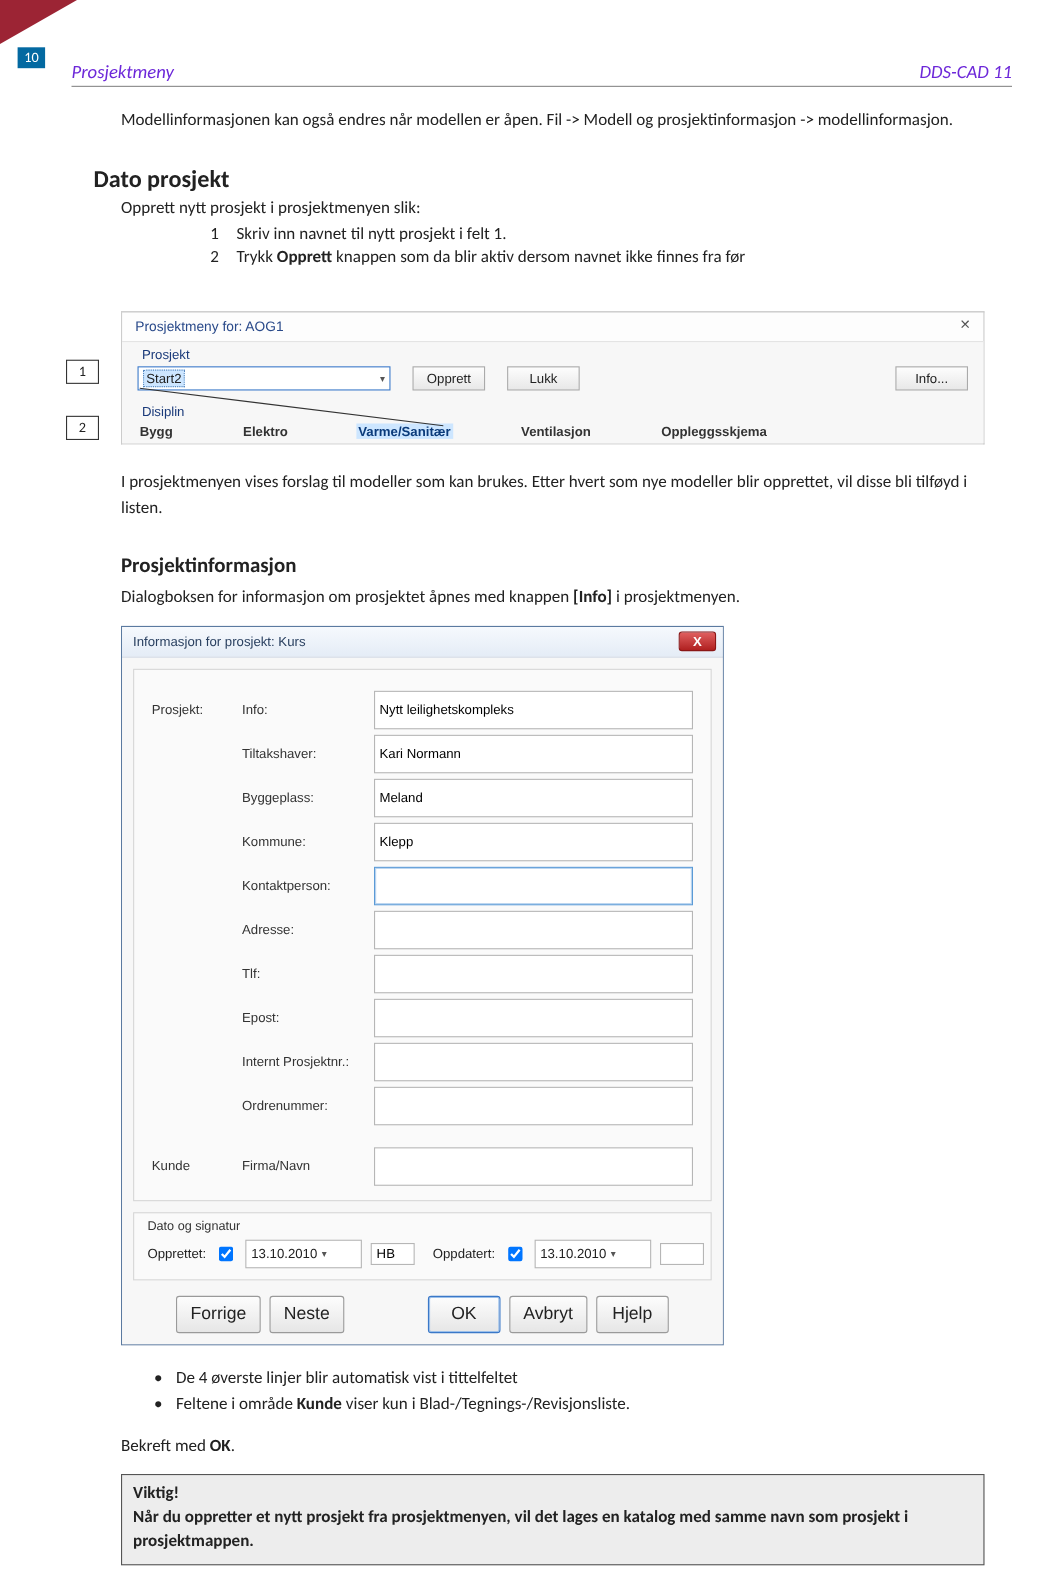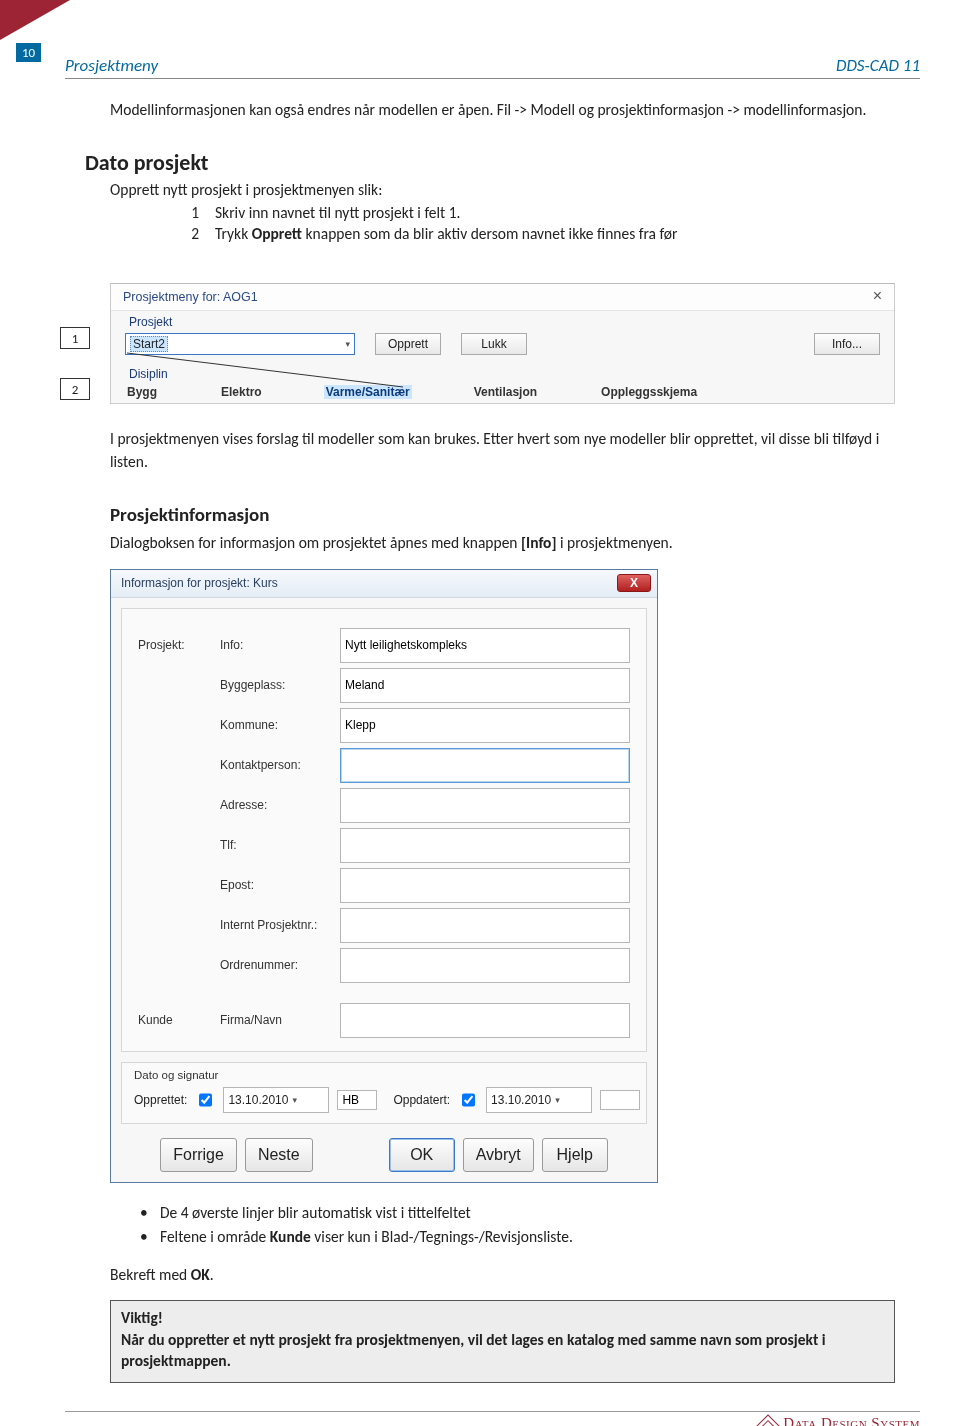--- a/index.html
+++ b/index.html
@@ -27,21 +27,21 @@
   }
   .header-row {
     display: flex;
     justify-content: space-between;
     align-items: baseline;
     margin: 55px 40px 0 65px;
     border-bottom: 1px solid #888;
     padding-bottom: 2px;
     font-style: italic;
     font-size: 17px;
-    color: #0369a1;
+    color: #6d28d9;
   }
   .content { margin: 20px 65px 0 65px; }
   .para { font-size: 15.5px; line-height: 1.45; margin: 8px 0 24px 45px; }
   .h2 { font-size: 22px; font-weight: 600; margin: 28px 0 4px 20px; }
   .sub { font-size: 15.5px; margin: 4px 0 4px 45px; }
   .numlist { margin: 2px 0 2px 120px; font-size: 15.5px; }
   .numlist .row { display: flex; gap: 16px; margin: 2px 0; }
   .numlist .n { width: 14px; text-align: right; }
   .figure-wrap { position: relative; margin: 40px 0 0 45px; }
   .marker {
@@ -241,20 +241,25 @@
       <div class="dlg2-top">
         <span>Informasjon for prosjekt:  Kurs</span>
         <span class="dlg2-x">X</span>
       </div>
       <div class="dlg2-inner">
         <div class="dlg2-panel">
           <div class="fld">
               <span class="lab1">Prosjekt:</span>
             <span class="lab2">Info:</span>
             <input type="text" value="Nytt leilighetskompleks" style="">
+            </div>
+          <div class="fld">
+              <span class="lab1"></span>
+              <span class="lab2">Tiltakshaver:</span>
+            <input type="text" value="Kari Normann" style="">
             </div>
           <div class="fld">
               <span class="lab1"></span>
               <span class="lab2">Byggeplass:</span>
             <input type="text" value="Meland" style="">
             </div>
           <div class="fld">
               <span class="lab1"></span>
               <span class="lab2">Kommune:</span>
             <input type="text" value="Klepp" style="">

